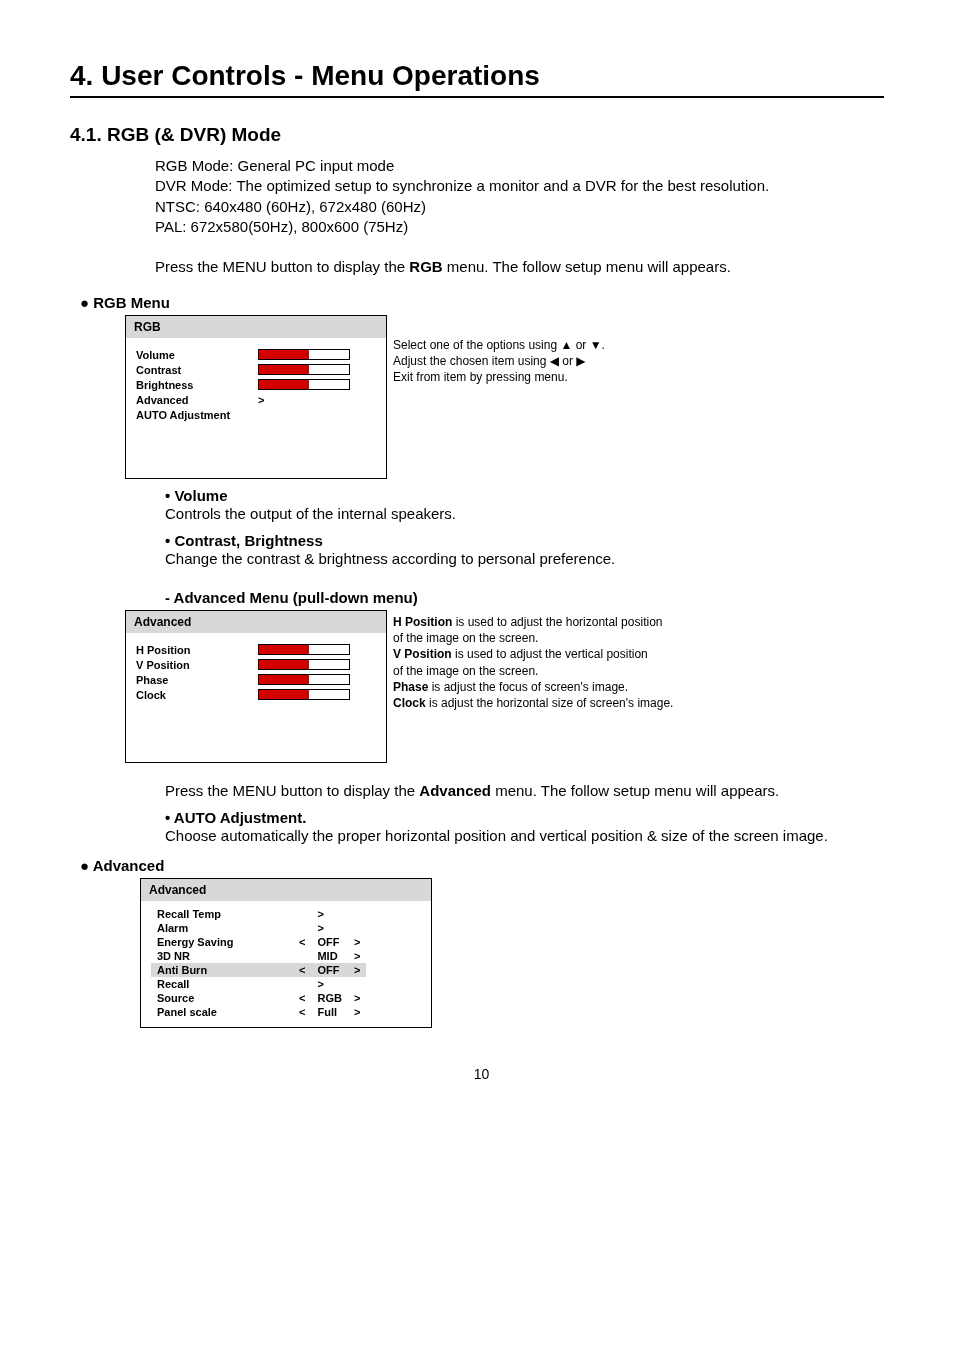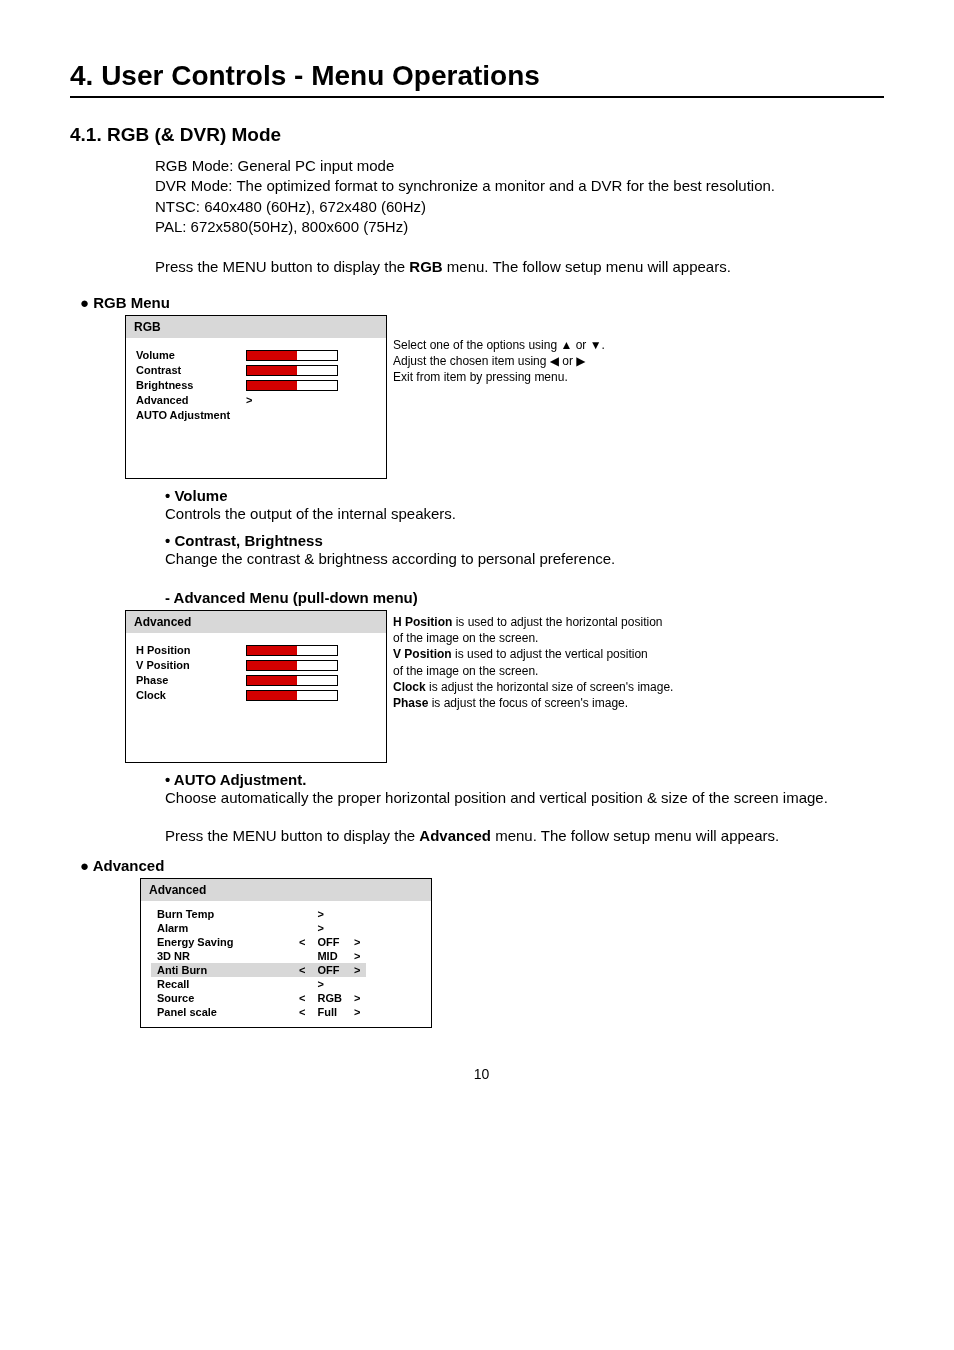--- a/index.html
+++ b/index.html
@@ -53,22 +53,23 @@
     font-size: 12px;
     font-weight: bold;
   }
   .osd-body {
     padding: 8px 10px 14px 10px;
     font-size: 11px;
     font-weight: bold;
   }
   .osd-row {
     display: flex;
-    align-items: flex-end;
+    align-items: flex-start;
     margin: 3px 0;
+    gap: 12px;
   }
   .osd-label { width: 110px; }
   .slider {
     width: 90px;
     height: 9px;
     border: 1px solid #000;
     position: relative;
     display: inline-block;
   }
   .slider-fill {
@@ -110,21 +111,21 @@
 <body>
 
 <div class="page">
   <h1 class="section-title">4. User Controls - Menu Operations</h1>
   <hr class="hr">
 
   <h2 class="subsection">4.1. RGB (&amp; DVR) Mode</h2>
 
   <div class="indent1 body-text">
     <div>RGB Mode: General PC input mode</div>
-    <div>DVR Mode: The optimized format to synchronize a monitor and a DVR for the best resolution.</div>
+    <div>DVR Mode: The optimized setup to synchronize a monitor and a DVR for the best resolution.</div>
     <div>NTSC: 640x480 (60Hz), 672x480 (60Hz)</div>
     <div> PAL: 672x580(50Hz), 800x600 (75Hz)</div>
     <br>
     <div>
       <span>Press the MENU button to display the </span><b>RGB</b><span> menu. The follow setup menu will appears.</span>
     </div>
   </div>
 
   <div class="bullet-head" style="margin-left:10px; margin-top:16px;">● RGB Menu</div>
 
@@ -205,44 +206,44 @@
             </span>
           </div>
         <div style="height:44px"></div>
       </div>
     </div>
     <div class="desc-col" style="padding-top:4px;">
       <div><b>H Position</b><span> is used to adjust the horizontal position</span></div>
       <div>of the image on the screen.</div>
       <div><b>V Position</b><span> is used to adjust the vertical position</span></div>
       <div>of the image on the screen.</div>
+      <div><b>Phase</b><span> is adjust the focus of screen's image.</span></div>
       <div><b>Clock</b><span> is adjust the horizontal size of screen's image.</span></div>
-      <div><b>Phase</b><span> is adjust the focus of screen's image.</span></div>
-    </div>
+    </div>
+  </div>
+
+  <div class="indent2 body-text" style="margin-top:18px;">
+    <span>Press the MENU button to display the </span><b>Advanced</b><span> menu. The follow setup menu will appears.</span>
   </div>
 
   <div class="indent2" style="margin-top:6px;">
     <div class="item-head">• AUTO Adjustment.</div>
     <div class="body-text">Choose automatically the proper horizontal position and vertical position &amp; size of the screen image.</div>
-  </div>
-
-  <div class="indent2 body-text" style="margin-top:18px;">
-    <span>Press the MENU button to display the </span><b>Advanced</b><span> menu. The follow setup menu will appears.</span>
   </div>
 
   <div class="bullet-head" style="margin-left:10px; ">● Advanced</div>
 
   <div style="margin-left:70px; margin-top:4px;">
     <div class="osd-box" style="width:290px;">
       <div class="osd-header">Advanced</div>
       <div class="osd-body" style="padding:6px 10px 8px 10px;">
         <table class="adv-table">
           <tbody>
               <tr>
-                <td style="width:130px">Burn Temp</td>
+                <td style="width:130px">Recall Temp</td>
                 <td></td>
                 <td>&gt;</td>
                 <td></td>
               </tr>
           <tr>
                 <td>Alarm</td>
                 <td></td>
                 <td>&gt;</td>
                 <td></td>
               </tr>

